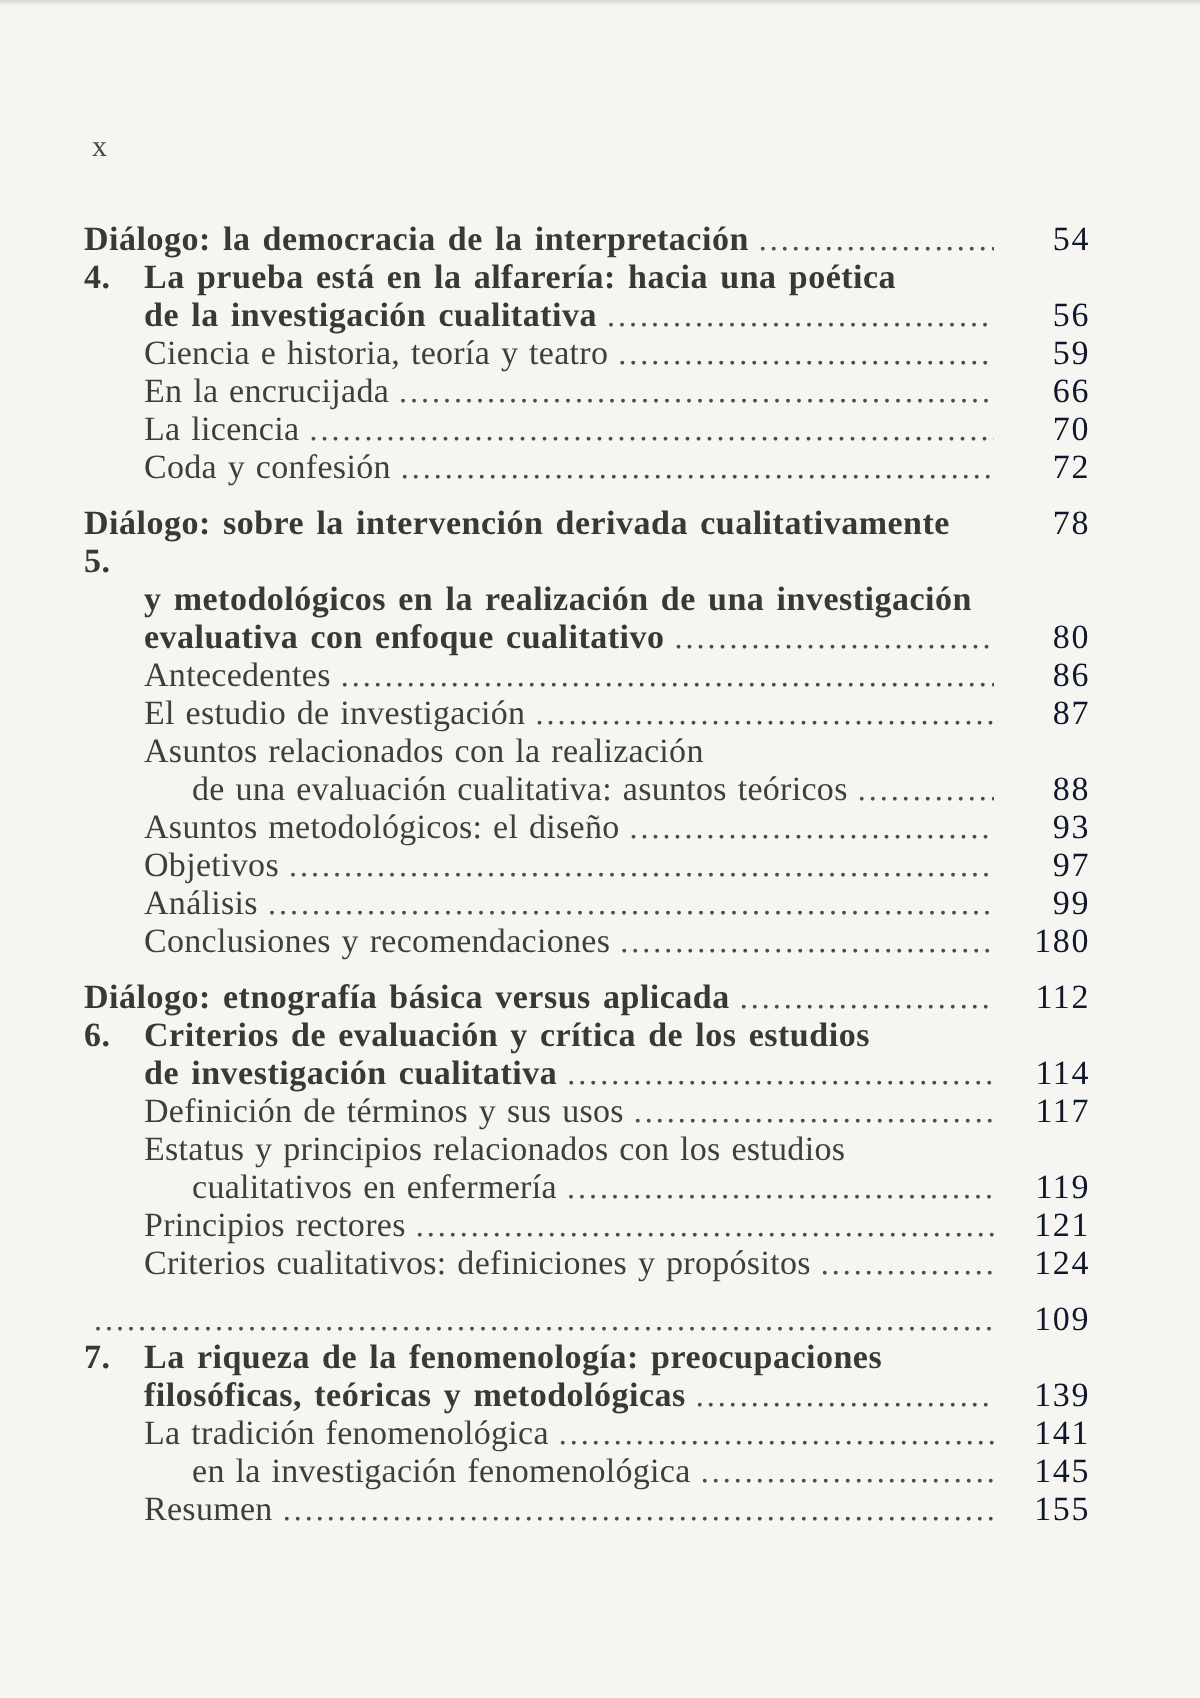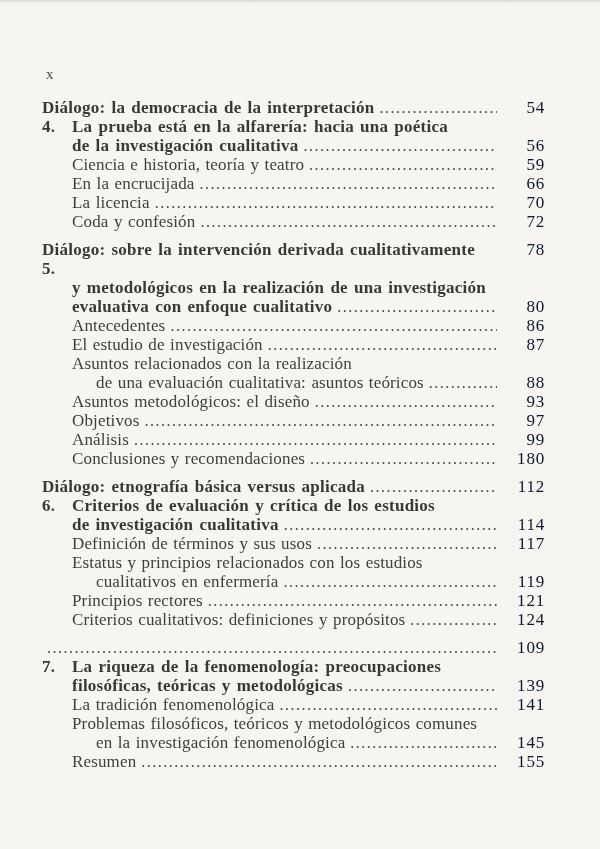--- a/index.html
+++ b/index.html
@@ -17,21 +17,21 @@
   }
   .scan-edge {
     position: absolute; top: 0; left: 0; right: 0; height: 3px;
     background: linear-gradient(to bottom, rgba(110,105,98,0.22), rgba(110,105,98,0));
   }
   .folio {
     position: absolute; left: 46px; top: 66px;
     font-size: 15px; color: #4b4946; letter-spacing: 0.3px;
   }
   .toc {
-    position: absolute; left: 42px; top: 98px; width: 503px;
+    position: absolute; left: 42px; top: 110px; width: 503px;
     font-size: 17px;
   }
   .group + .group { margin-top: 9px; }
   .line {
     display: flex; align-items: baseline;
     height: 19px; line-height: 19px;
     white-space: nowrap;
     letter-spacing: 0.15px; word-spacing: 1px;
   }
   .line.b { font-weight: bold; letter-spacing: 0.25px; word-spacing: 1.6px; color: #3a3834; }
@@ -219,25 +219,20 @@
         <div class="line b i1">
           <span class="txt">filosóficas, teóricas y metodológicas</span>
           <span class="leader">............................................................................................................................................</span>
           <span class="pg">139</span>
         </div>
         <div class="line i1">
           <span class="txt">La tradición fenomenológica</span>
           <span class="leader">............................................................................................................................................</span>
           <span class="pg">141</span>
         </div>
-        <div class="line i1">
-          <span class="txt">Problemas filosóficos, teóricos y metodológicos comunes</span>
-          <span class="leader"></span>
-          <span class="pg"></span>
-        </div>
         <div class="line i2">
           <span class="txt">en la investigación fenomenológica</span>
           <span class="leader">............................................................................................................................................</span>
           <span class="pg">145</span>
         </div>
         <div class="line i1">
           <span class="txt">Resumen</span>
           <span class="leader">............................................................................................................................................</span>
           <span class="pg">155</span>
         </div>

